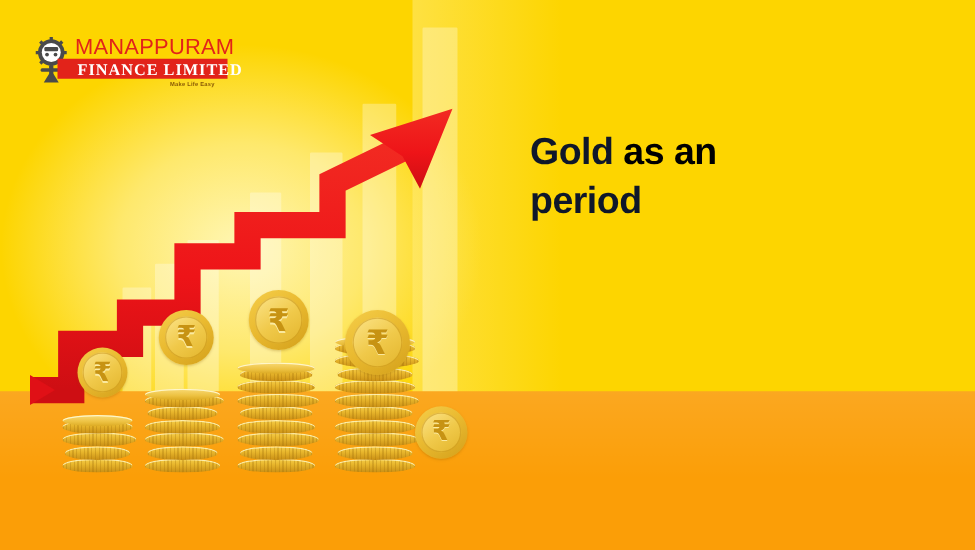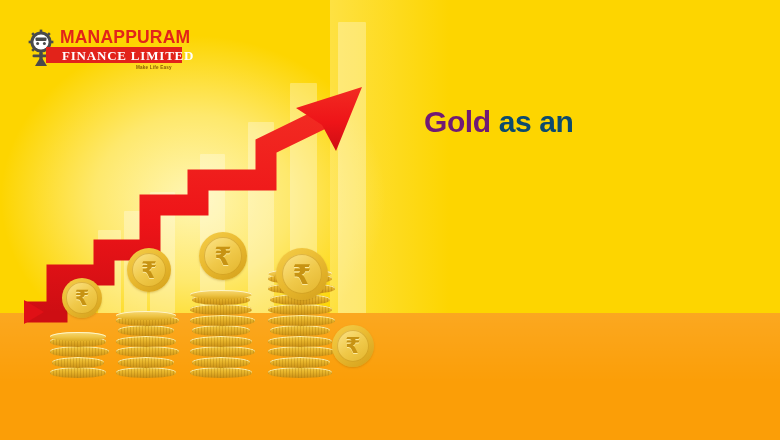--- a/index.html
+++ b/index.html
@@ -136,21 +136,21 @@
   }
   .logo-emblem {
     position: absolute;
     left: 0; top: 2px;
     width: 34px; height: 38px;
   }
   .logo-word {
     position: absolute;
     left: 36px; top: 0px;
     font-family: "Liberation Sans", sans-serif;
-    font-weight: bold;
+    font-weight: normal;
     font-size: 17.5px;
     letter-spacing: 0.2px;
     color: #E2231A;
     white-space: nowrap;
   }
   .logo-bar {
     position: absolute;
     left: 22px; top: 20px;
     width: 136px; height: 16px;
     background: #E2231A;
@@ -182,22 +182,22 @@
     left: 424px;
     top: 102px;
     width: 330px;
     font-family: "Liberation Sans", sans-serif;
     font-weight: bold;
     font-size: 30px;
     line-height: 39px;
     letter-spacing: -0.4px;
     color: #111111;
   }
-  .hl-red { color: #701a75; }
-  .hl-black { color: #0c4a6e; }
+  .hl-red { color: #0f172a; }
+  .hl-black { color: #000000; }
   .hl-line { display: block; white-space: nowrap; }
 </style>
 </head>
 <body>
 
 <div id="banner">
 
   <div class="bg-yellow"></div>
   <div class="bg-glow"></div>
   <div class="bg-glow2"></div>
@@ -348,15 +348,16 @@
       <path d="M11 37 L15.3 30 L18.7 30 L23 37 Z" fill="#4A4A4A"></path>
     </svg>
     <div class="logo-bar"></div>
     <div class="logo-word">MANAPPURAM</div>
     <div class="logo-bar-text">FINANCE LIMITED</div>
     <div class="logo-tagline">Make Life Easy</div>
   </div>
 
   <div class="headline">
     <span class="hl-line"><span class="hl-red">Gold</span><span class="hl-black"> as an</span></span>
+    <span class="hl-line hl-red">period</span>
   </div>
 
 </div>
 
 </body></html>

